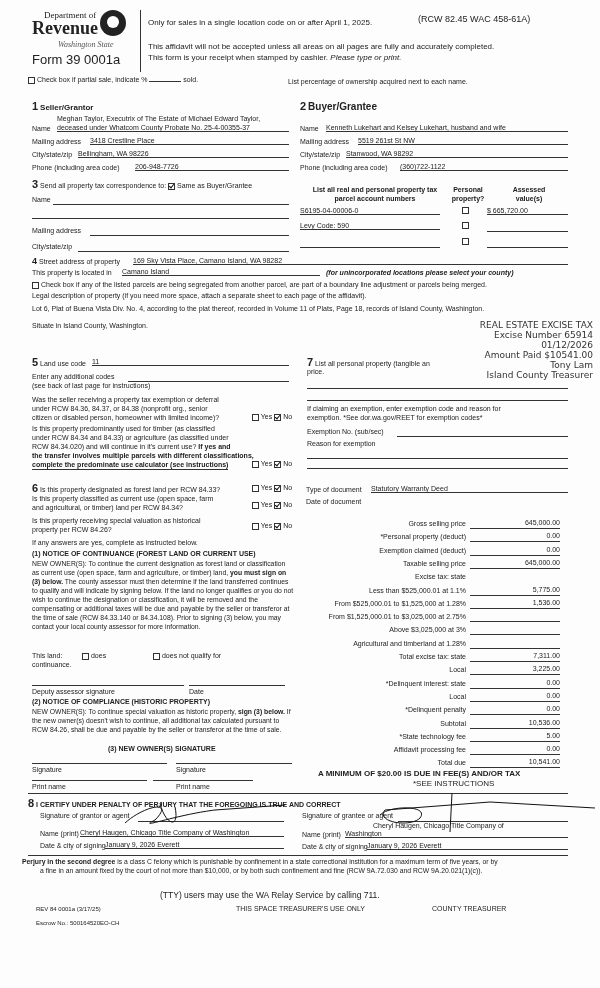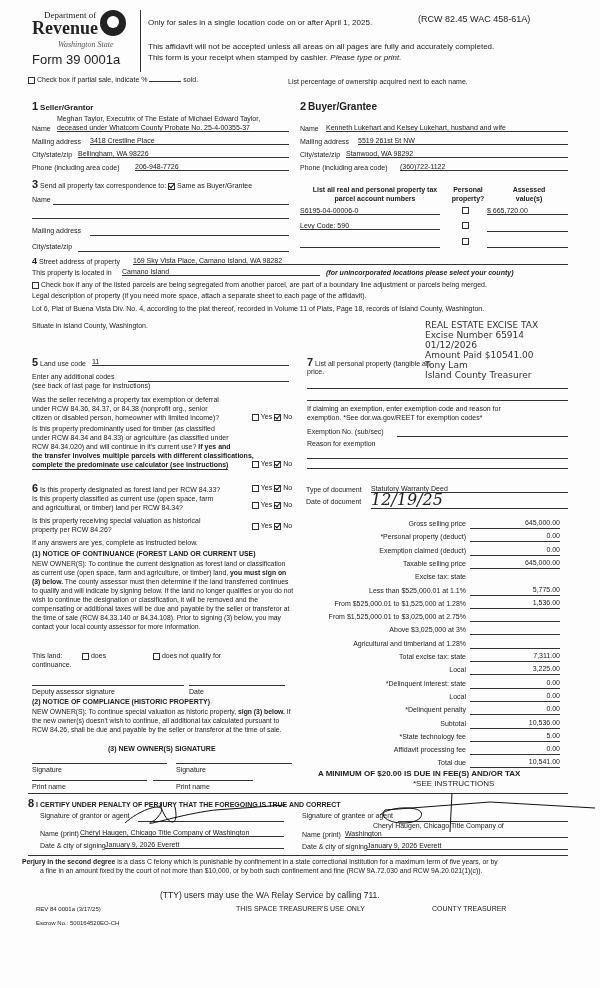--- a/index.html
+++ b/index.html
@@ -6,21 +6,21 @@
   body { width: 600px; height: 988px; background: #fff; font-family: "Liberation Sans", sans-serif; color: #222; font-size: 7px; position: relative; overflow: hidden; }
   .page { position: absolute; left: 0; top: 0; width: 600px; height: 988px; background: #fdfdfd; }
   .abs { position: absolute; white-space: nowrap; }
   .uline { border-bottom: 1px solid #333; }
   .bold { font-weight: bold; }
   .secnum { font-size: 11px; font-weight: bold; }
   .cb { display: inline-block; width: 7px; height: 7px; border: 1px solid #333; vertical-align: middle; position: relative; background: #fff; }
   .cb.checked::after { content: ""; position: absolute; left: 1px; top: -1px; width: 2px; height: 4px; border-right: 1.2px solid #111; border-bottom: 1.2px solid #111; transform: rotate(40deg); }
   .hr { position: absolute; height: 0; border-top: 1px solid #333; }
   .right { text-align: right; }
-  .stamp { position: absolute; text-align: left; font-family: "DejaVu Sans", sans-serif; font-size: 9px; line-height: 10px; color: #333; }
+  .stamp { position: absolute; text-align: right; font-family: "DejaVu Sans", sans-serif; font-size: 9px; line-height: 10px; color: #333; }
   .logo-c { position: absolute; left: 100px; top: 10px; width: 26px; height: 26px; border-radius: 50%; background: #222; }
   .logo-c::after { content: ""; position: absolute; left: 7px; top: 6px; width: 12px; height: 12px; border-radius: 50%; background: #fff; }
   .wrap { white-space: normal; }
 </style>
 </head>
 <body>
 
 <div class="page">
 
   <div class="abs" style="left:44px;top:10px;font-family:'Liberation Serif',serif;font-size:9px;">Department of</div>
@@ -183,21 +183,20 @@
   <div class="abs" style="left:32px;top:766px;">Signature</div>
   <div class="abs" style="left:176px;top:766px;">Signature</div>
   <div class="abs uline" style="left:32px;top:780px;width:115px;height:1px;"></div>
   <div class="abs uline" style="left:153px;top:780px;width:100px;height:1px;"></div>
   <div class="abs" style="left:32px;top:783px;">Print name</div>
   <div class="abs" style="left:176px;top:783px;">Print name</div>
 
   <div class="abs" style="left:306px;top:486px;">Type of document</div>
   <div class="abs uline" style="left:371px;top:485px;width:197px;">Statutory Warranty Deed</div>
   <div class="abs" style="left:306px;top:498px;">Date of document</div>
-  <div class="abs uline" style="left:371px;top:492px;width:197px;font-family:'DejaVu Serif',serif;font-style:italic;font-size:16px;line-height:16px;">12/19/25</div>
 
   <div id="tax-rows">
       <div class="abs right" style="left: 300px; top: 520px; width: 166px;">Gross selling price</div>
       <div class="abs uline right" style="left: 470px; top: 519px; width: 90px; height: 10px;">645,000.00</div>
       <div class="abs right" style="left: 300px; top: 533px; width: 166px;">*Personal property (deduct)</div>
       <div class="abs uline right" style="left: 470px; top: 532px; width: 90px; height: 10px;">0.00</div>
       <div class="abs right" style="left: 300px; top: 547px; width: 166px;">Exemption claimed (deduct)</div>
       <div class="abs uline right" style="left: 470px; top: 546px; width: 90px; height: 10px;">0.00</div>
       <div class="abs right" style="left: 300px; top: 560px; width: 166px;">Taxable selling price</div>
       <div class="abs uline right" style="left: 470px; top: 559px; width: 90px; height: 10px;">645,000.00</div>

